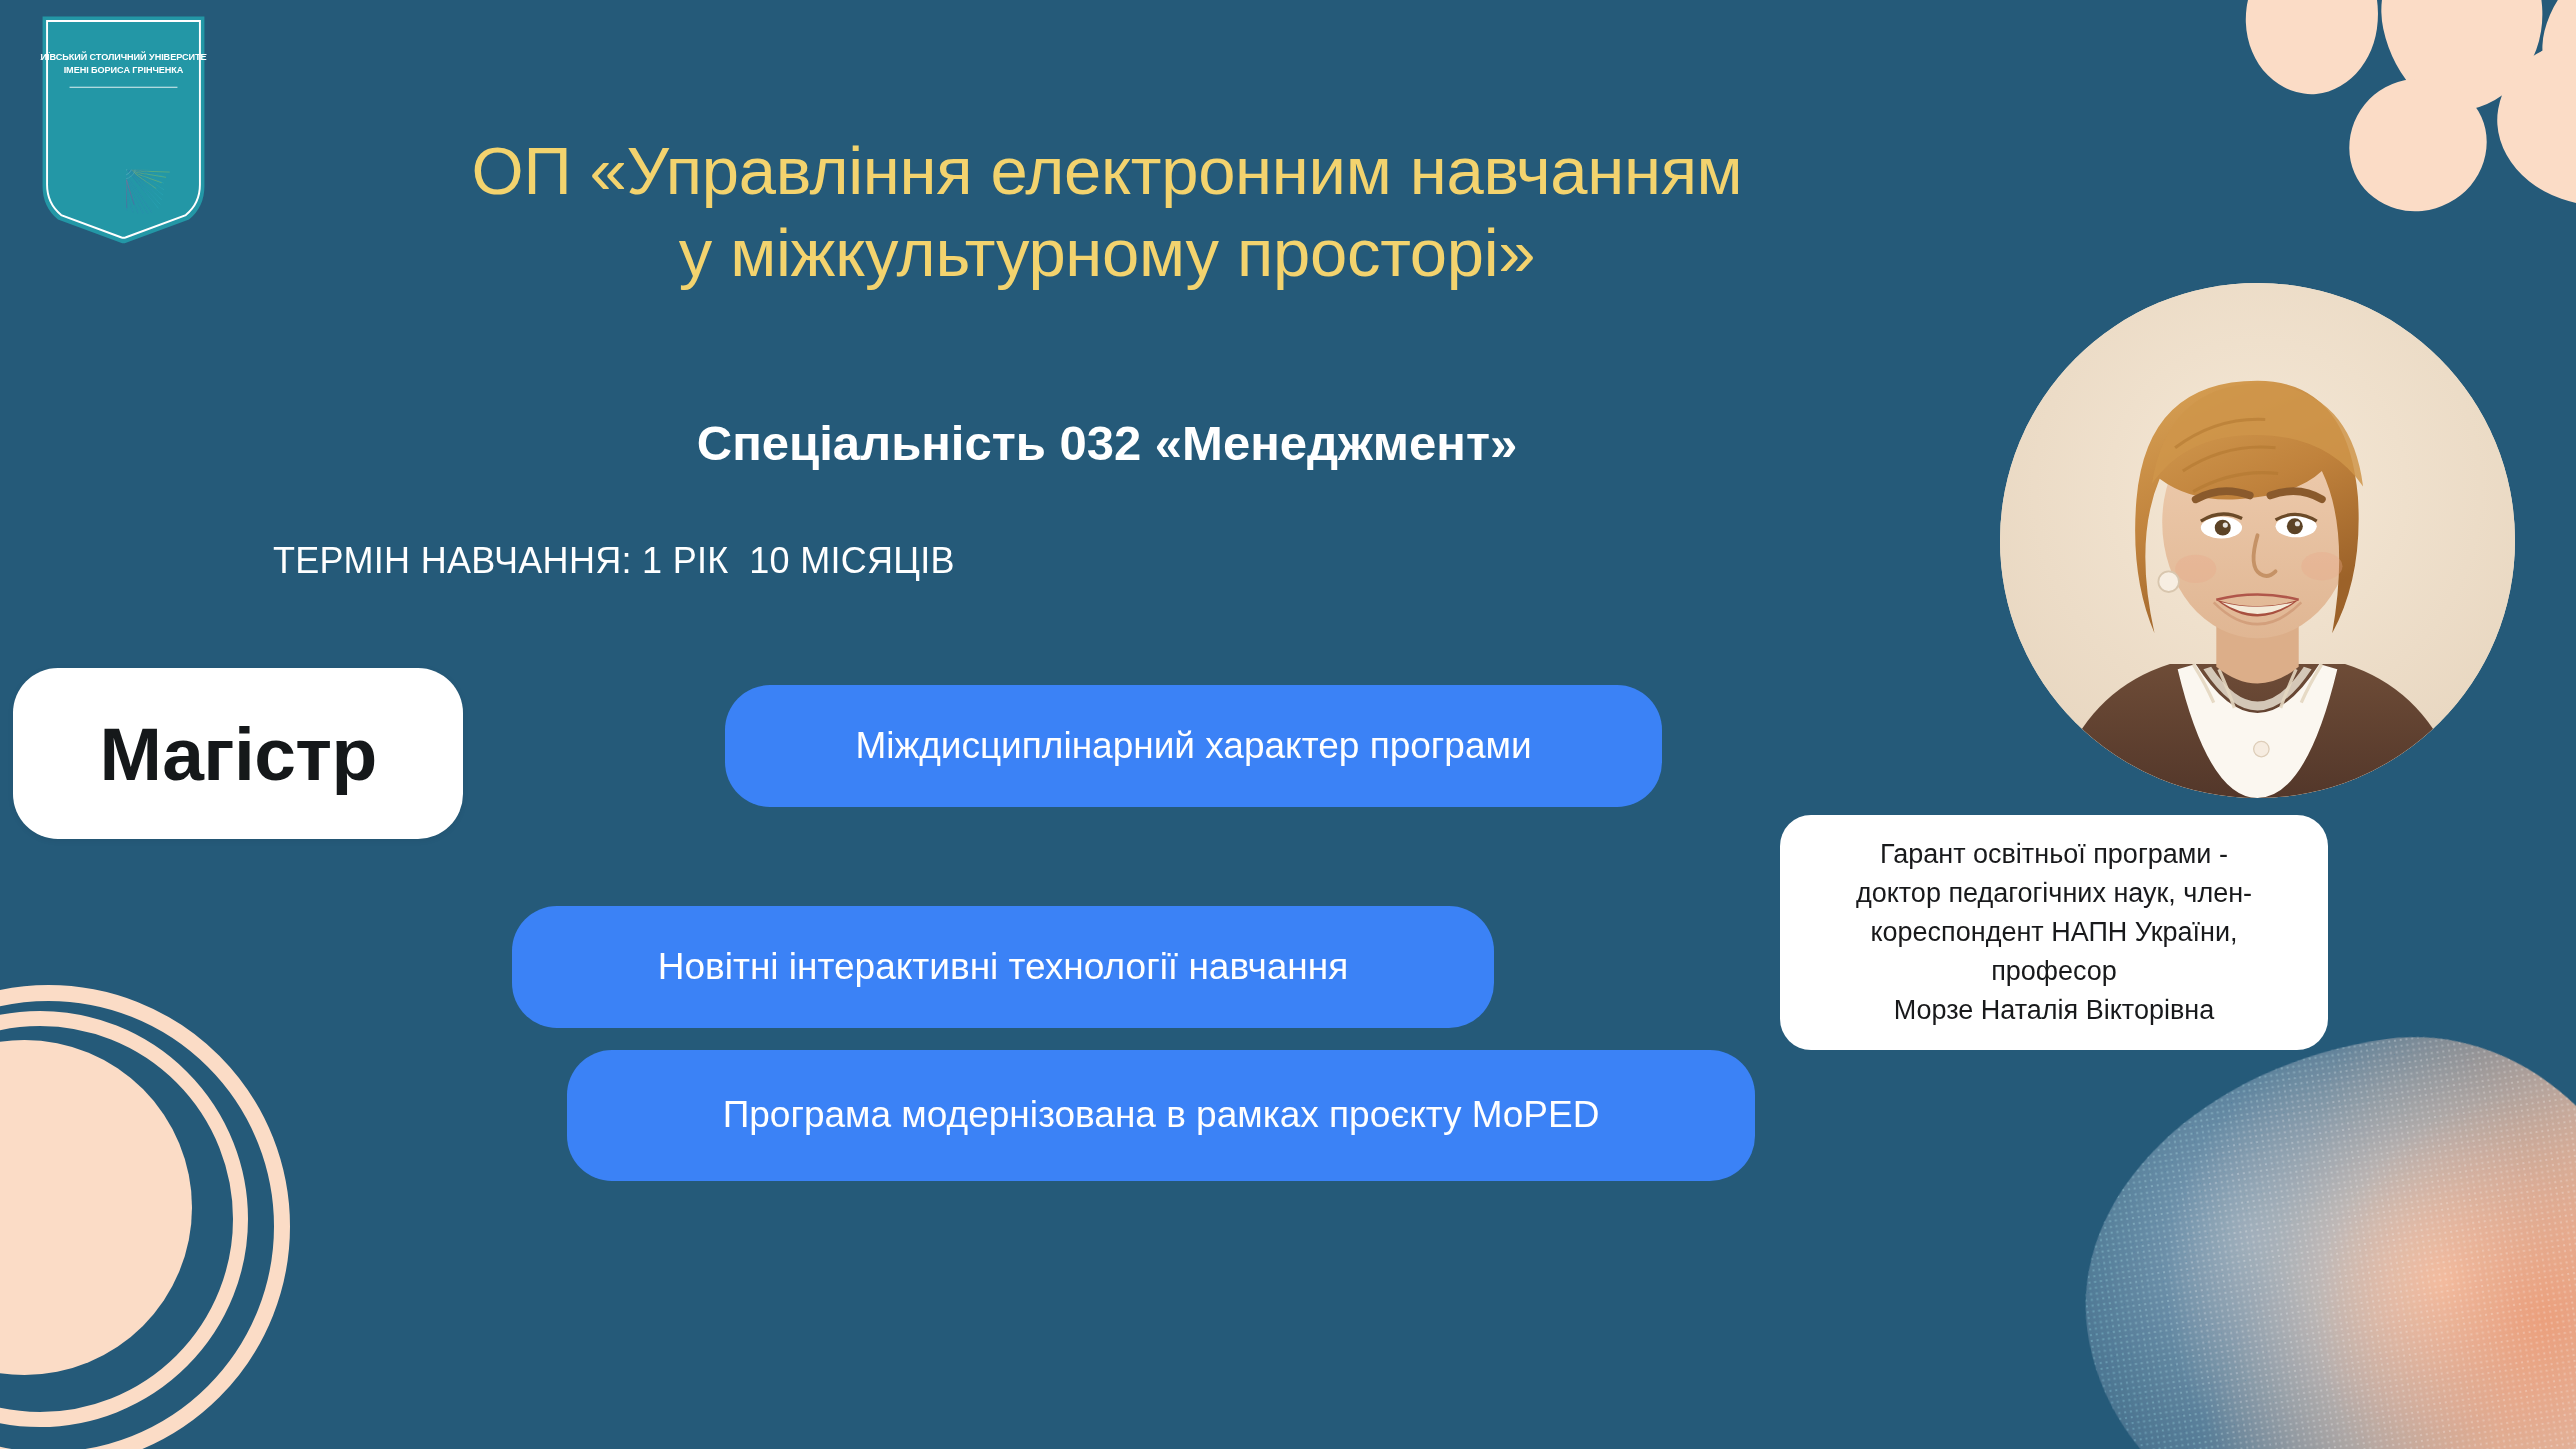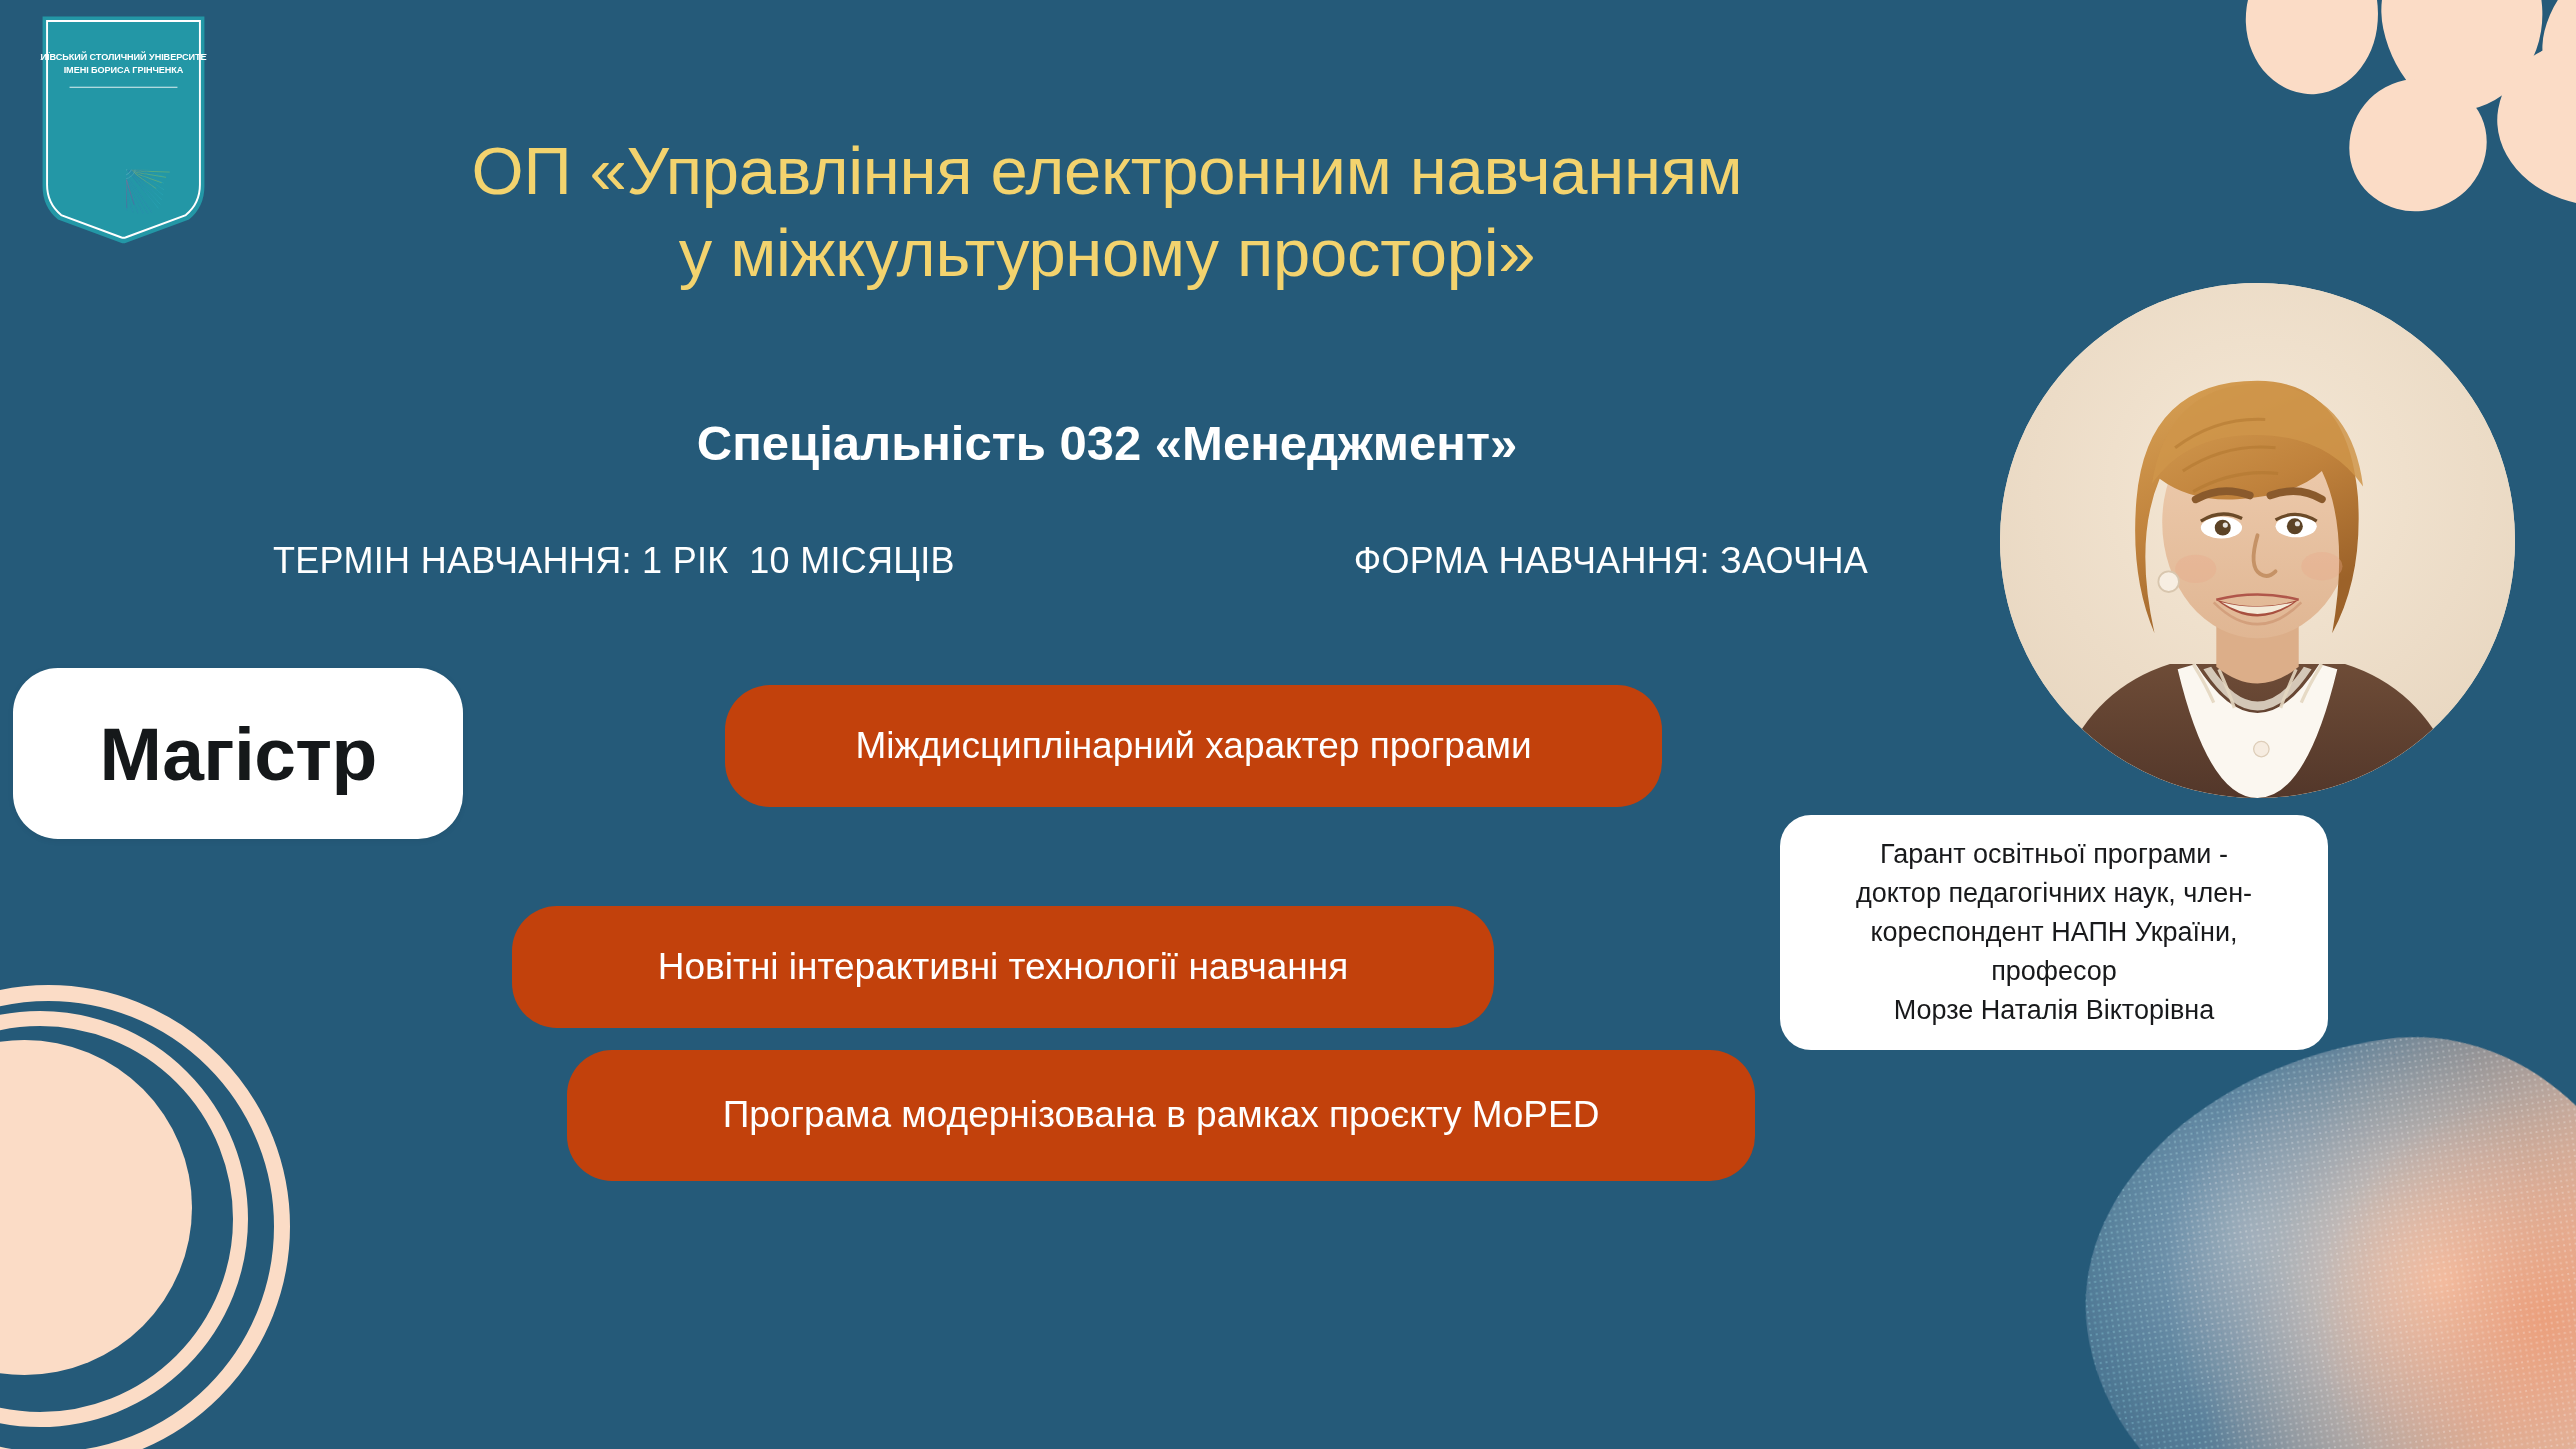--- a/index.html
+++ b/index.html
@@ -140,21 +140,21 @@
   .degree-pill .degree-label {
     color: #15181a;
     font-size: 75px;
     font-weight: 700;
     letter-spacing: -0.6px;
   }
 
   
   .feature {
     position: absolute;
-    background: #c2410c;
+    background: #3b82f6;
     border-radius: 45px;
     display: flex;
     align-items: center;
     justify-content: center;
     color: #ffffff;
     font-size: 37px;
     font-weight: 400;
     text-align: center;
     padding: 0 30px;
     box-sizing: border-box;
@@ -375,21 +375,20 @@
 
   <h1 class="title">
     <span class="line">ОП «Управління електронним навчанням</span>
     <span class="line">у міжкультурному просторі»</span>
   </h1>
 
   <h2 class="subtitle">Спеціальність 032 «Менеджмент»</h2>
 
   <div class="meta-row">
     <span class="meta-item">ТЕРМІН НАВЧАННЯ: 1 РІК  10 МІСЯЦІВ</span>
-    <span class="meta-item meta-right">ФОРМА НАВЧАННЯ: ЗАОЧНА</span>
   </div>
 
   <div class="degree-pill">
     <span class="degree-label">Магістр</span>
   </div>
 
   <div class="feature f1">
     <span>Міждисциплінарний характер програми</span>
   </div>
   <div class="feature f2">

